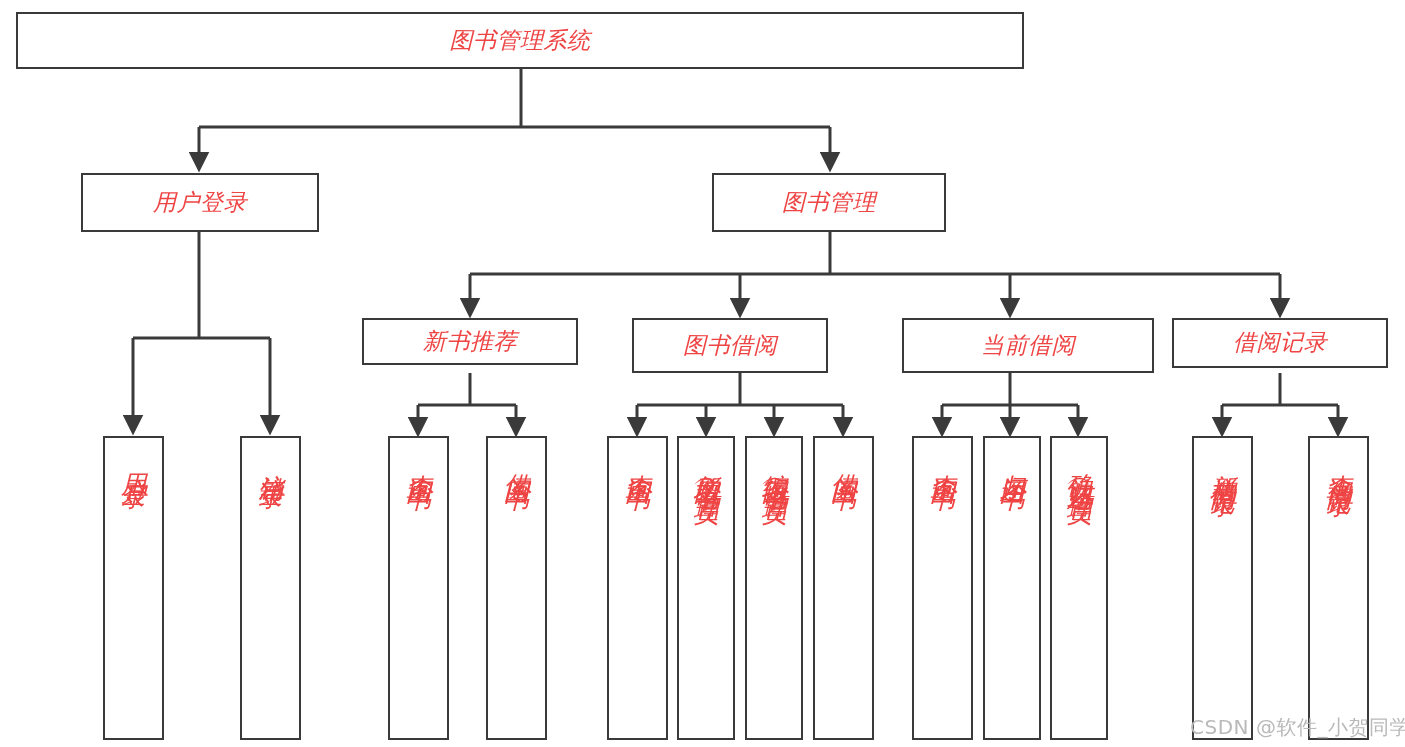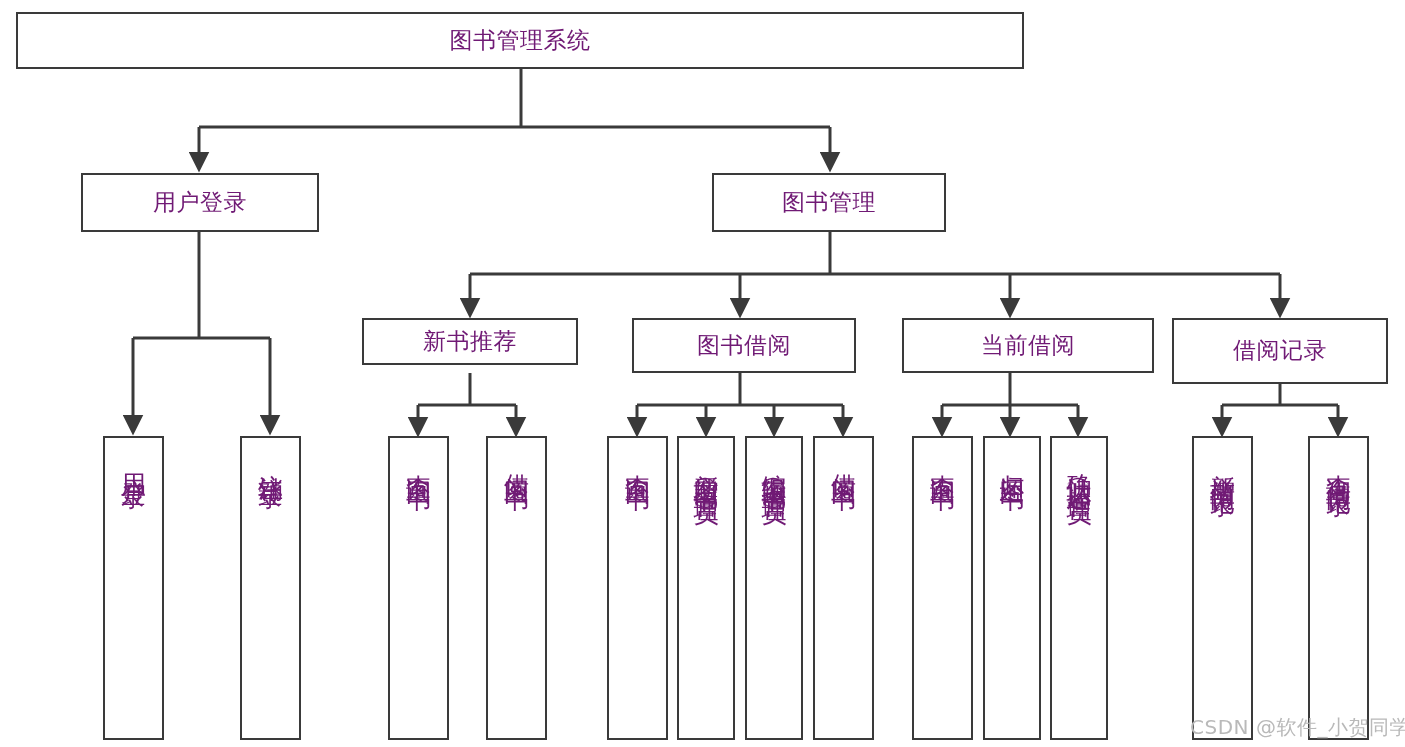--- a/index.html
+++ b/index.html
@@ -26,21 +26,22 @@
     pointer-events: none;
   }
   .node {
     position: absolute;
     box-sizing: border-box;
     border: 2.5px solid #3a3a3a;
     background: #ffffff;
     display: flex;
     align-items: center;
     justify-content: center;
-    color: #701a75;
+    color: #ef4444;
+    font-style: italic;
   }
   .node .lbl {
     display: block;
     text-align: center;
     line-height: 1.12;
     white-space: pre;
   }
   .node.horiz .lbl {
     font-size: 23px;
     letter-spacing: 0.5px;
@@ -127,27 +128,27 @@
   <div class="node horiz" style="left:81px; top:173px; width:238px; height:59px;">
     <span class="lbl">用户登录</span>
   </div>
   <div class="node horiz" style="left:712px; top:173px; width:234px; height:59px;">
     <span class="lbl">图书管理</span>
   </div>
 
   <div class="node horiz" style="left:362px; top:318px; width:216px; height:47px;">
     <span class="lbl">新书推荐</span>
   </div>
-  <div class="node horiz" style="left:632px; top:318px; width:224px; height:55px;">
+  <div class="node horiz" style="left:632px; top:318px; width:196px; height:55px;">
     <span class="lbl">图书借阅</span>
   </div>
   <div class="node horiz" style="left:902px; top:318px; width:252px; height:55px;">
     <span class="lbl">当前借阅</span>
   </div>
-  <div class="node horiz" style="left:1172px; top:318px; width:216px; height:66px;">
+  <div class="node horiz" style="left:1172px; top:318px; width:216px; height:50px;">
     <span class="lbl">借阅记录</span>
   </div>
 
   <div class="node vert" style="left:103px; top:436px; width:61px; height:304px;">
     <span class="lbl">用户登录</span>
   </div>
   <div class="node vert" style="left:240px; top:436px; width:61px; height:304px;">
     <span class="lbl">注销登录</span>
   </div>
 

